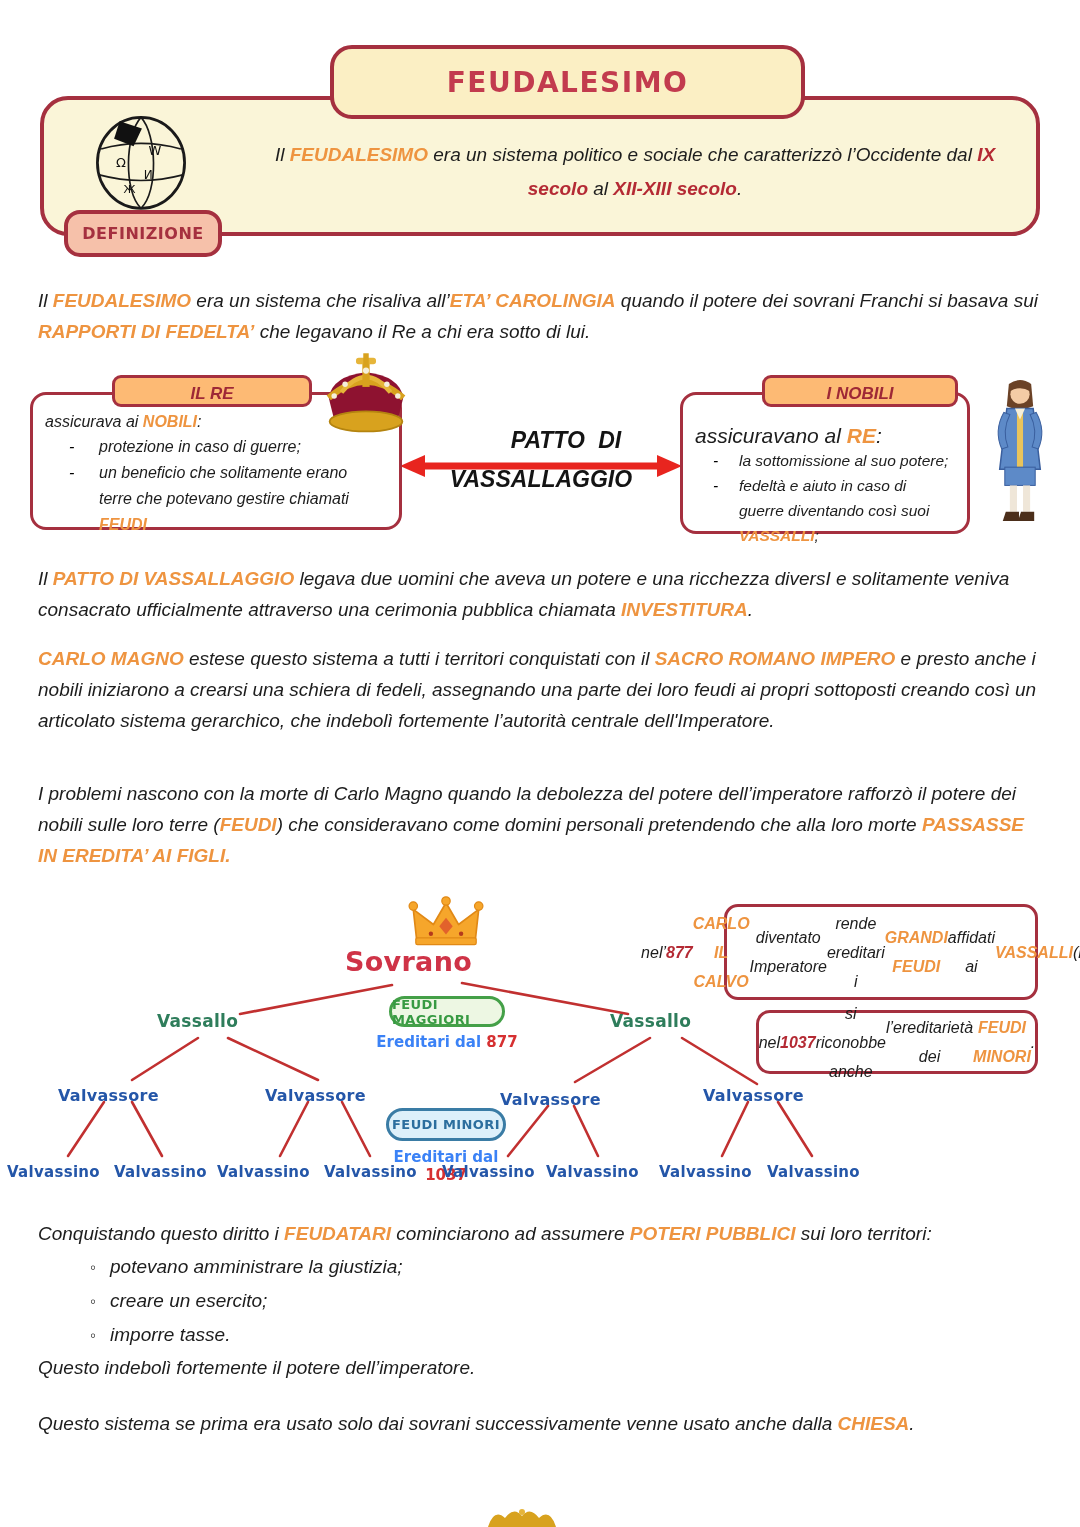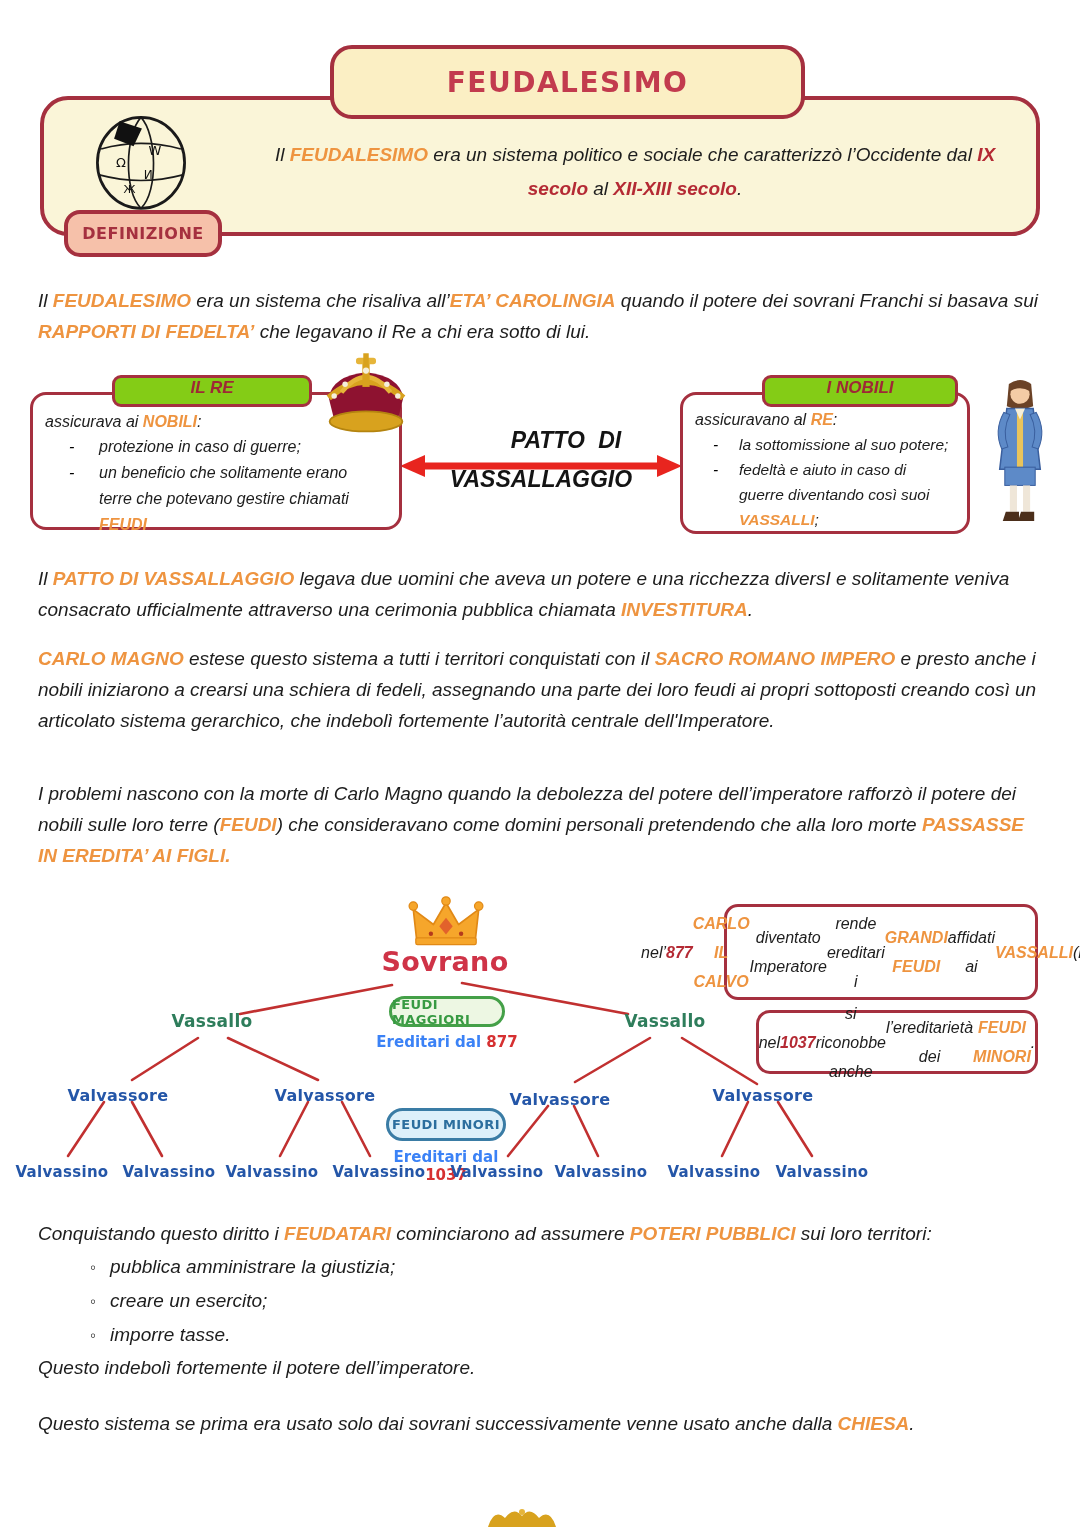--- a/index.html
+++ b/index.html
@@ -25,34 +25,34 @@
     border:4px solid #A5303F;border-radius:28px;z-index:1}
   .def-text{position:absolute;left:250px;top:138px;width:770px;text-align:center;font-style:italic;
     font-size:19px;line-height:34px;color:#1d1d1d;z-index:2}
   .def-tab{position:absolute;left:64px;top:210px;width:158px;height:47px;background:#F6C1AA;
     border:4px solid #A5303F;border-radius:16px;display:flex;align-items:center;justify-content:center;z-index:3}
   .def-tab span{font-family:"DejaVu Sans",sans-serif;font-weight:800;font-size:16px;color:#A5303F;letter-spacing:.5px}
   .wiki-icon{position:absolute;left:88px;top:110px;width:106px;height:102px;z-index:2}
 
   
   .role-box{position:absolute;background:#fff;border:3px solid #A5303F;border-radius:16px;z-index:1;padding:8px 12px}
-  .role-tab{position:absolute;background:#84cc16;border:3px solid #A5303F;border-radius:9px;
-    display:flex;align-items:flex-start;justify-content:center;z-index:2}
+  .role-tab{position:absolute;background:#fdba74;border:3px solid #A5303F;border-radius:9px;
+    display:flex;align-items:flex-end;justify-content:center;z-index:2}
   .role-tab span{font-weight:700;font-style:italic;font-size:17px;color:#9E2836}
   .box-line{font-style:italic;color:#1d1d1d}
   .brow{display:flex;margin-left:24px}
   .brow .dash{flex:none;width:30px;font-style:italic}
 
   .pact-text{position:absolute;text-align:center;font-weight:700;font-style:italic;font-size:23px;color:#141414;word-spacing:7px}
   .pact-arrow{position:absolute;left:400px;top:452px;width:282px;height:28px}
 
   
   .tree{position:absolute;left:0;top:890px;width:1080px;height:312px}
   .tree svg.lines{position:absolute;left:0;top:0}
-  .tlabel{position:absolute;font-family:"DejaVu Sans",sans-serif;font-weight:700;text-align:center;letter-spacing:.3px}
+  .tlabel{position:absolute;font-family:"DejaVu Sans",sans-serif;font-weight:700;text-align:left;letter-spacing:.3px}
   .sovrano{font-size:27px;color:#CF3347}
   .vassallo{font-size:17px;color:#2E7D5B}
   .valvassore{font-size:16px;color:#2456A8}
   .valvassino{font-size:15px;color:#2456A8}
   .pill{position:absolute;display:flex;align-items:center;justify-content:center;border-radius:17px;
     font-family:"DejaVu Sans",sans-serif;font-weight:700;letter-spacing:.4px}
   .pill-green{background:#EDF7E3;border:3px solid #44A048;color:#379A42;font-size:13px}
   .pill-blue{background:#DDF0FA;border:3px solid #3A7CA5;color:#2C6E9E;font-size:13px}
   .pill-caption{position:absolute;text-align:center;font-family:"DejaVu Sans",sans-serif;font-size:15px}
   .info-box{position:absolute;background:#fff;border:3px solid #A5303F;border-radius:14px;
@@ -130,21 +130,21 @@
     <line x1="16" y1="14" x2="266" y2="14" stroke="#E8251F" stroke-width="7"></line>
     <polygon points="0,14 25,3 25,25" fill="#E8251F"></polygon>
     <polygon points="282,14 257,3 257,25" fill="#E8251F"></polygon>
   </svg>
   <div class="pact-text" style="left:402px;top:466px;width:278px">VASSALLAGGIO</div>
 
   <div class="role-tab" style="left:762px;top:375px;width:196px;height:32px">
     <span>I NOBILI</span>
   </div>
   <div class="role-box" style="left:680px;top:392px;width:290px;height:142px">
-    <div class="box-line" style="font-size:16px;line-height:25px;margin-top:4px"><span class="s-n">assicuravano al </span><span class="s-o">RE</span><span class="s-n">:</span></div>
+    <div class="box-line" style="font-size:21px;line-height:25px;margin-top:20px"><span class="s-n">assicuravano al </span><span class="s-o">RE</span><span class="s-n">:</span></div>
     <div class="brow" style="margin-left:18px">
       <span class="dash" style="font-size:15.5px;line-height:25px;width:26px">-</span>
       <span class="box-line" style="font-size:15.5px;line-height:25px;width:218px"><span class="s-b">la sottomissione</span><span class="s-n"> al suo potere;</span></span>
     </div>
     <div class="brow" style="margin-left:18px">
       <span class="dash" style="font-size:15.5px;line-height:25px;width:26px">-</span>
       <span class="box-line" style="font-size:15.5px;line-height:25px;width:218px"><span class="s-b">fedeltà</span><span class="s-n"> e </span><span class="s-b">aiuto</span><span class="s-n"> in caso di guerre diventando così suoi </span><span class="s-o">VASSALLI</span><span class="s-n">;</span></span>
     </div>
   </div>
 
@@ -241,21 +241,21 @@
     <div class="tlabel valvassino" style="left:217px;top:273px;width:110px">Valvassino</div>
     <div class="tlabel valvassino" style="left:324px;top:273px;width:110px">Valvassino</div>
     <div class="tlabel valvassino" style="left:442px;top:273px;width:110px">Valvassino</div>
     <div class="tlabel valvassino" style="left:546px;top:273px;width:110px">Valvassino</div>
     <div class="tlabel valvassino" style="left:659px;top:273px;width:110px">Valvassino</div>
     <div class="tlabel valvassino" style="left:767px;top:273px;width:110px">Valvassino</div>
   </div>
 
   <div class="para" style="left:38px;top:1218px;width:1004px"><span class="s-n">Conquistando questo diritto i </span><span class="s-o">FEUDATARI</span><span class="s-b"> cominciarono ad assumere </span><span class="s-o">POTERI PUBBLICI</span><span class="s-n"> sui loro territori:</span></div>
   <div class="para" style="left:90px;top:1251px;width:900px">
-    <span class="pb-marker">◦</span><span><span class="s-n">pubblica </span><span class="s-b">amministrare la giustizia</span><span class="s-n">;</span></span>
+    <span class="pb-marker">◦</span><span><span class="s-n">potevano </span><span class="s-b">amministrare la giustizia</span><span class="s-n">;</span></span>
   </div>
   <div class="para" style="left:90px;top:1285px;width:900px">
     <span class="pb-marker">◦</span><span><span class="s-b">creare un esercito</span><span class="s-n">;</span></span>
   </div>
   <div class="para" style="left:90px;top:1319px;width:900px">
     <span class="pb-marker">◦</span><span><span class="s-b">imporre tasse</span><span class="s-n">.</span></span>
   </div>
 
   <div class="para" style="left:38px;top:1352px;width:1004px"><span class="s-n">Questo indebolì fortemente il potere dell’imperatore.</span></div>
   <div class="para" style="left:38px;top:1408px;width:1004px"><span class="s-n">Questo sistema se prima era usato solo dai sovrani </span><span class="s-b">successivamente venne usato anche dalla </span><span class="s-o">CHIESA</span><span class="s-n">.</span></div>

